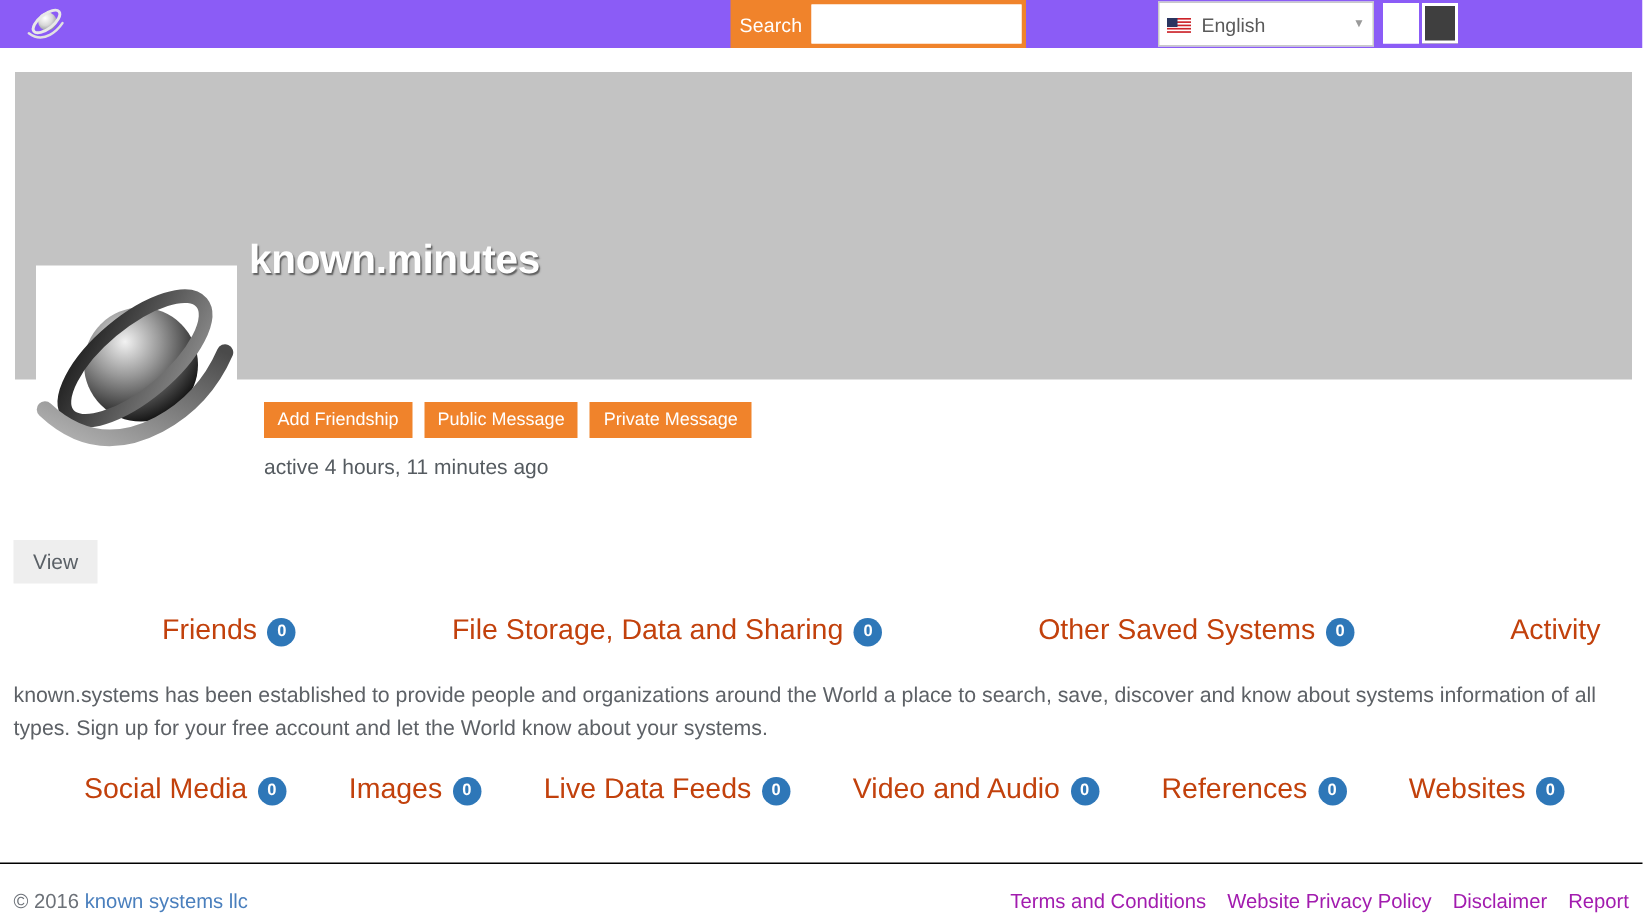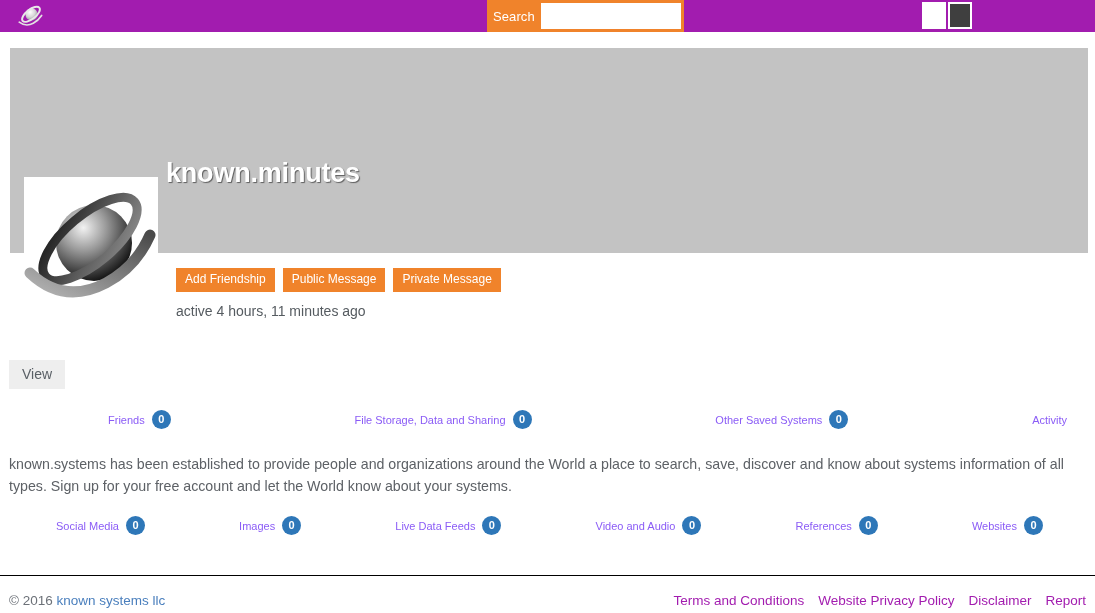--- a/index.html
+++ b/index.html
@@ -7,21 +7,21 @@
     width: 1095px; height: 613px;
     background: #ffffff;
     font-family: "Liberation Sans", sans-serif;
     overflow: hidden;
   }
 
   
   .topbar {
     position: relative;
     width: 1095px; height: 32px;
-    background: #a21caf;
+    background: #8b5cf6;
     display: flex; align-items: center;
   }
   .brand-logo {
     position: absolute; left: 14px; top: 2px;
     width: 34px; height: 28px;
   }
   .search-wrap {
     position: absolute; left: 487px; top: 0px;
     height: 32px;
     display: flex; align-items: stretch;
@@ -157,22 +157,22 @@
   }
   .nav-row-1 { top: 410px; padding: 0 28px 0 108px; justify-content: space-between; }
   .nav-row-2 { top: 516px; padding: 0 52px 0 56px; justify-content: space-between; }
 
   .nav-item {
     display: flex; align-items: center; gap: 7px;
     text-decoration: none;
     white-space: nowrap;
   }
   .nav-label {
-    color: #8b5cf6;
-    font-size: 11px;
+    color: #c2410c;
+    font-size: 19px;
   }
   .badge {
     background: #2e77b8;
     color: #ffffff;
     font-size: 11px;
     font-weight: bold;
     width: 19px; height: 19px;
     border-radius: 50%;
     display: flex; align-items: center; justify-content: center;
     line-height: 1;
@@ -229,20 +229,37 @@
       <ellipse cx="50" cy="44" rx="38" ry="17" fill="none" stroke="#e8e8e8" stroke-width="7" transform="rotate(-38 50 44)" stroke-linecap="round"></ellipse>
       <path d="M8 72 Q32 90 58 76 Q76 66 88 48" fill="none" stroke="#e2e2e2" stroke-width="6" stroke-linecap="round"></path>
     </svg>
   </a>
 
   <div class="search-wrap">
     <span class="search-label">Search</span>
     <input class="search-input" type="text" value="" placeholder="" style="">
   </div>
 
+  <div class="lang-select">
+    <span class="flag-icon">
+      <svg viewBox="0 0 16 11" width="16" height="11">
+        <rect width="16" height="11" fill="#ffffff"></rect>
+        <g fill="#cc2229">
+          <rect y="0" width="16" height="1.1"></rect>
+          <rect y="2.2" width="16" height="1.1"></rect>
+          <rect y="4.4" width="16" height="1.1"></rect>
+          <rect y="6.6" width="16" height="1.1"></rect>
+          <rect y="8.8" width="16" height="1.1"></rect>
+        </g>
+        <rect width="7" height="6" fill="#2a3560"></rect>
+      </svg>
+    </span>
+    <span class="lang-label">English</span>
+    <span class="caret">▼</span>
+  </div>
 
   <div class="swatches">
     <div class="swatch swatch-light"></div>
     <div class="swatch swatch-dark"></div>
   </div>
 
 </div>
 
 <div class="banner"></div>
 

